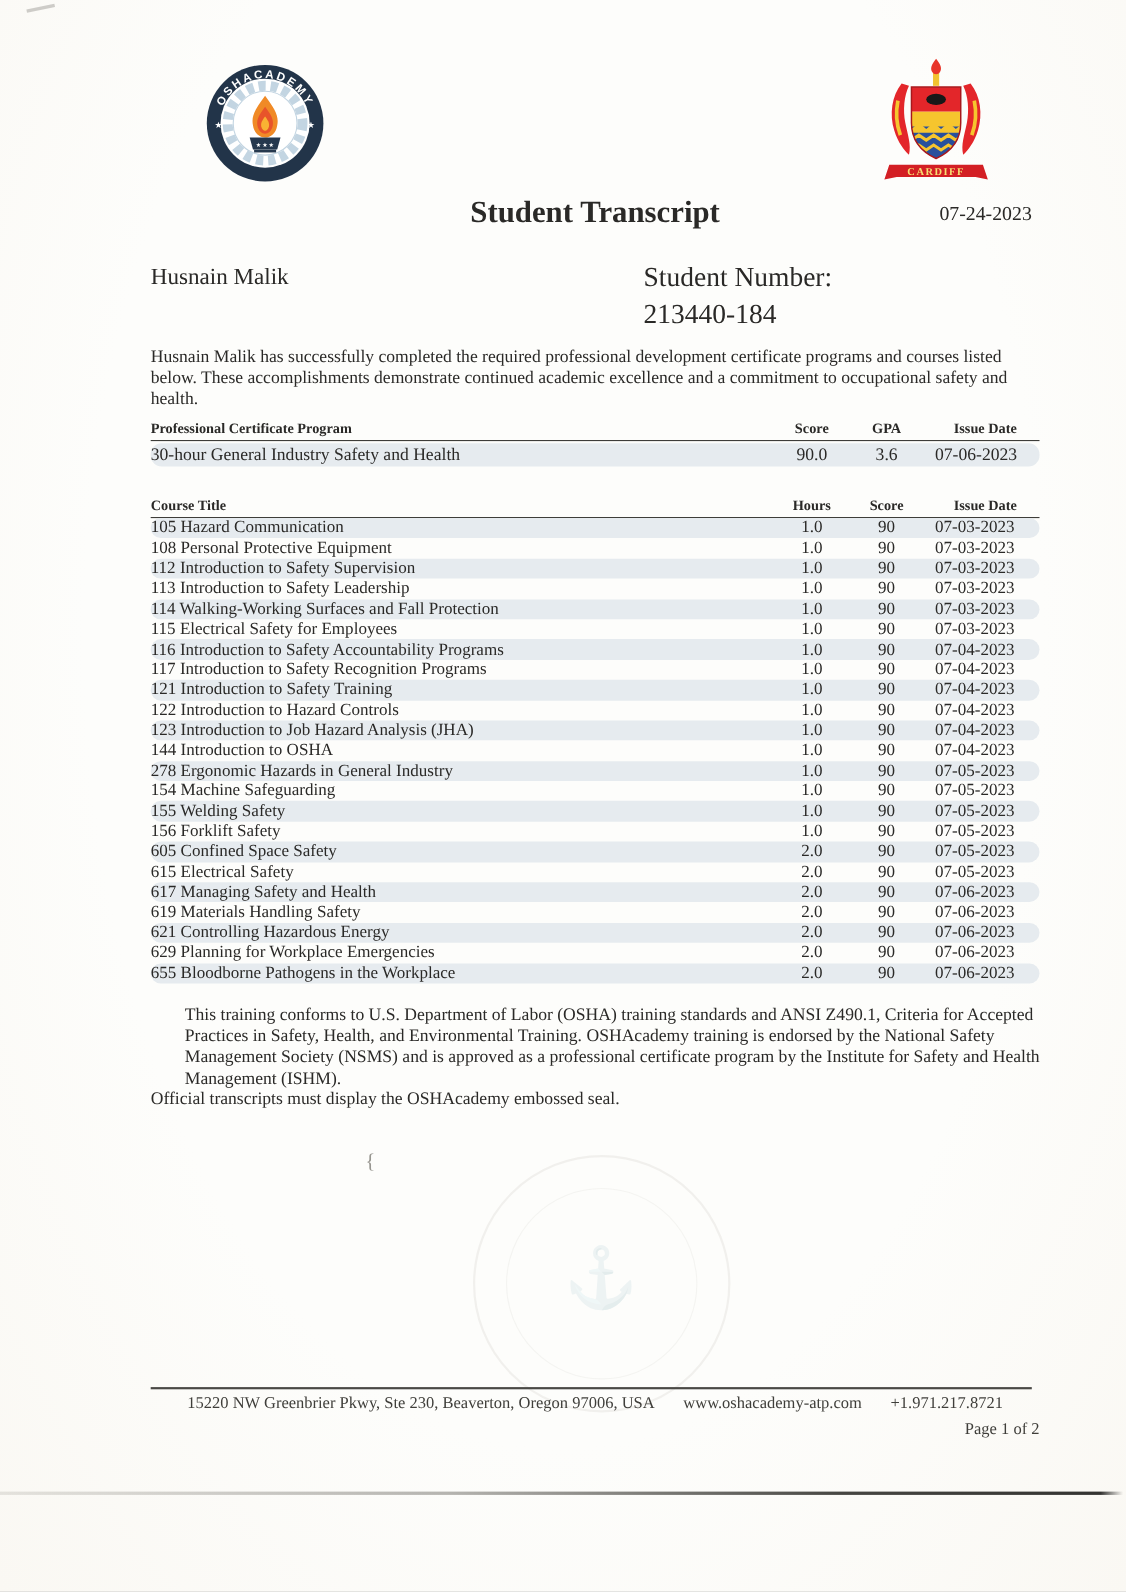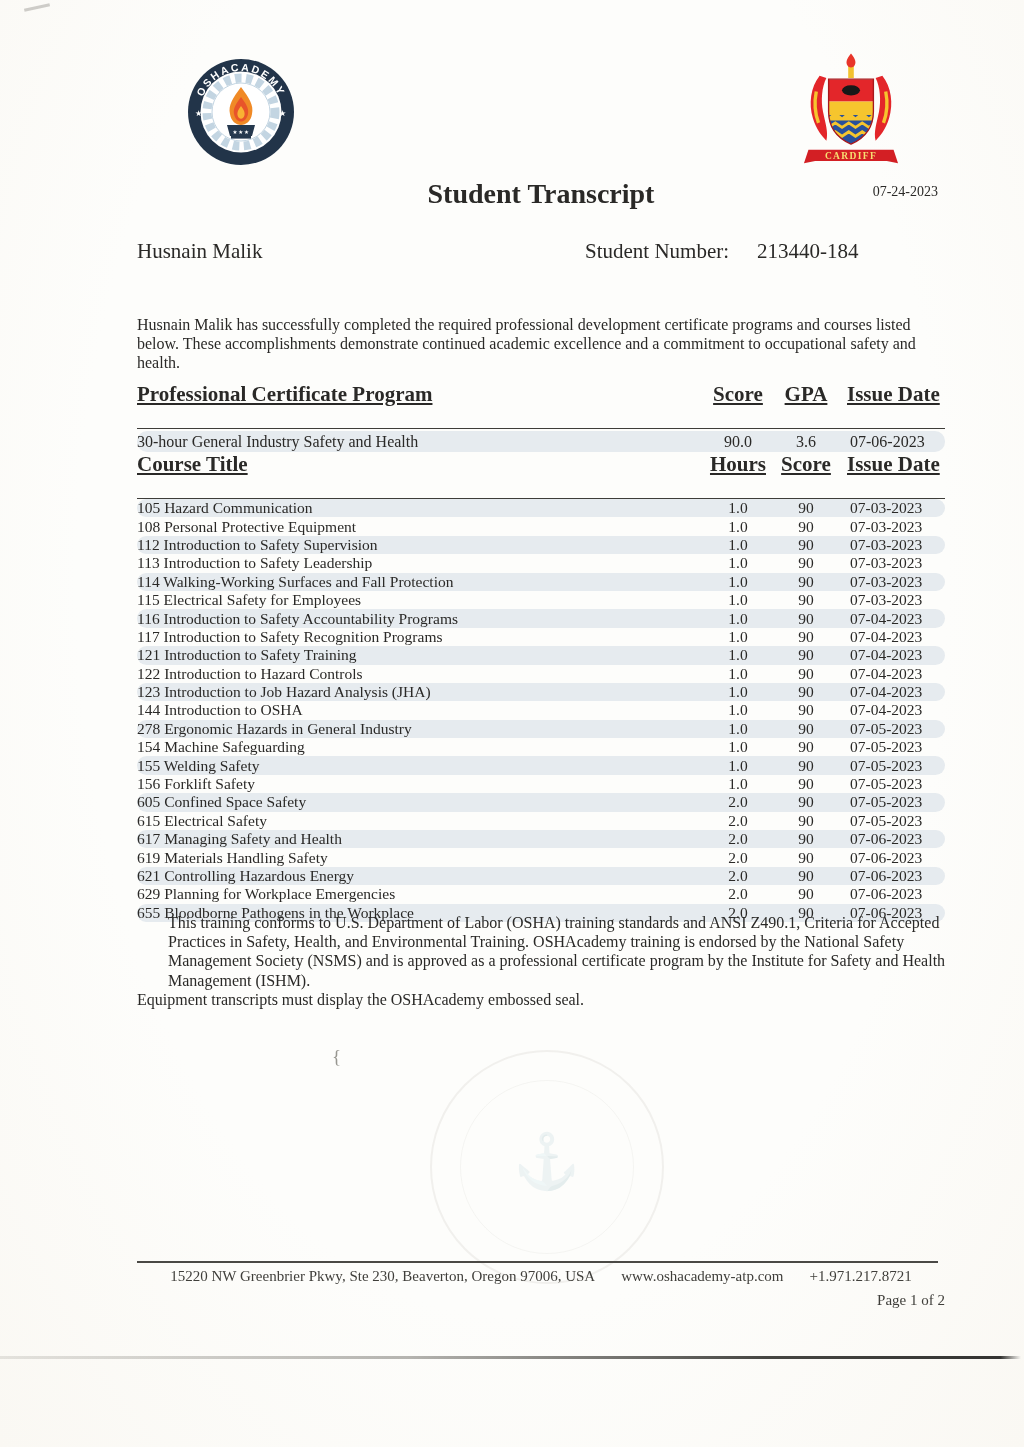--- a/index.html
+++ b/index.html
@@ -16,33 +16,33 @@
   
   .seal-logo{position:absolute;left:186px;top:57px;width:110px;height:110px;}
   .brand{position:absolute;left:358px;top:50px;width:380px;}
   .brand-line{font-family:"Liberation Sans",sans-serif;font-weight:bold;font-size:56px;line-height:1;letter-spacing:-2px;white-space:nowrap;}
   .brand-primary{color:#123c52;}
   .brand-secondary{color:#459fd6;}
   .brand-tm{font-size:11px;letter-spacing:0;vertical-align:28px;color:#123c52;margin-left:2px;}
   .brand-tagline{font-family:"Liberation Sans",sans-serif;font-weight:bold;font-size:19.5px;color:#10293b;margin-top:3px;letter-spacing:0.2px;}
   .crest{position:absolute;left:795px;top:53px;width:112px;height:124px;}
   .doc-title{position:absolute;left:137px;top:178px;width:808px;text-align:center;font-size:28px;font-weight:bold;}
-  .doc-date{position:absolute;top:184px;right:86px;font-size:14px;}
+  .doc-date{position:absolute;top:184px;right:86px;font-size:18px;}
   
   .student-name{position:absolute;left:137px;top:239px;font-size:21px;text-align:center;}
-  .student-number{position:absolute;left:585px;top:239px;font-size:21px;display:flex;gap:28px;}
+  .student-number{position:absolute;left:585px;top:239px;font-size:25px;display:flex;gap:6px;flex-direction:column;}
   .intro{position:absolute;left:137px;top:315px;width:812px;font-size:16px;line-height:1.2;}
   
   .tbl{position:absolute;left:137px;width:808px;}
   .tbl-program{top:382px;}
   .tbl-course{top:452px;}
   .thead{display:grid;grid-template-columns:1fr 70px 66px 106px;align-items:end;
-         font-weight:bold;font-size:21px;border-bottom:1.7px solid #3e3d39;padding-bottom:21px;text-decoration:underline;}
+         font-weight:bold;font-size:13px;border-bottom:1.7px solid #3e3d39;padding-bottom:2px;}
   .thead .hc{text-align:center;}
-  .thead .hd{padding-left:8px;}
+  .thead .hd{padding-left:8px;margin-left:20px;}
   .trow{display:grid;grid-template-columns:1fr 70px 66px 106px;align-items:center;height:18.4px;font-size:15.5px;border-radius:10px;}
   .tbl-program .trow{height:21px;font-size:16px;margin-top:2px;}
   .tbody .trow:nth-child(odd){background:#e6ebef;}
   .trow .c1,.trow .c2{text-align:center;}
   .trow .c3{padding-left:11px;}
   
   .compliance{position:absolute;left:137px;top:913px;width:816px;font-size:16px;line-height:1.2;margin-left:31px;}
   .seal-note{position:absolute;left:137px;top:991px;font-size:16px;}
   .artifact-tick{position:absolute;left:246px;top:976px;font-size:13px;color:#6a6862;transform:rotate(18deg);}
   .artifact-brace{position:absolute;left:332px;top:1046px;font-size:19px;color:#76746d;opacity:.75;}
@@ -308,21 +308,21 @@
           <div class="c0">655 Bloodborne Pathogens in the Workplace</div>
           <div class="c1">2.0</div>
           <div class="c2">90</div>
           <div class="c3">07-06-2023</div>
         </div>
       </div>
   </div>
 
   <div class="compliance">This training conforms to U.S. Department of Labor (OSHA) training standards and ANSI Z490.1, Criteria for Accepted Practices in Safety, Health, and Environmental Training. OSHAcademy training is endorsed by the National Safety Management Society (NSMS) and is approved as a professional certificate program by the Institute for Safety and Health Management (ISHM).</div>
   <div class="artifact-tick">`</div>
-  <div class="seal-note">Equipment transcripts must display the OSHAcademy embossed seal.</div>
+  <div class="seal-note">Official transcripts must display the OSHAcademy embossed seal.</div>
   <div class="artifact-brace">{</div>
 
   <div class="watermark">
     <div class="inner"></div>
     <div class="glyph">⚓</div>
   </div>
 
   <div class="footer-rule"></div>
   <div class="footer-line">
     <span>15220 NW Greenbrier Pkwy, Ste 230, Beaverton, Oregon 97006, USA</span><span>www.oshacademy-atp.com</span><span>+1.971.217.8721</span>

